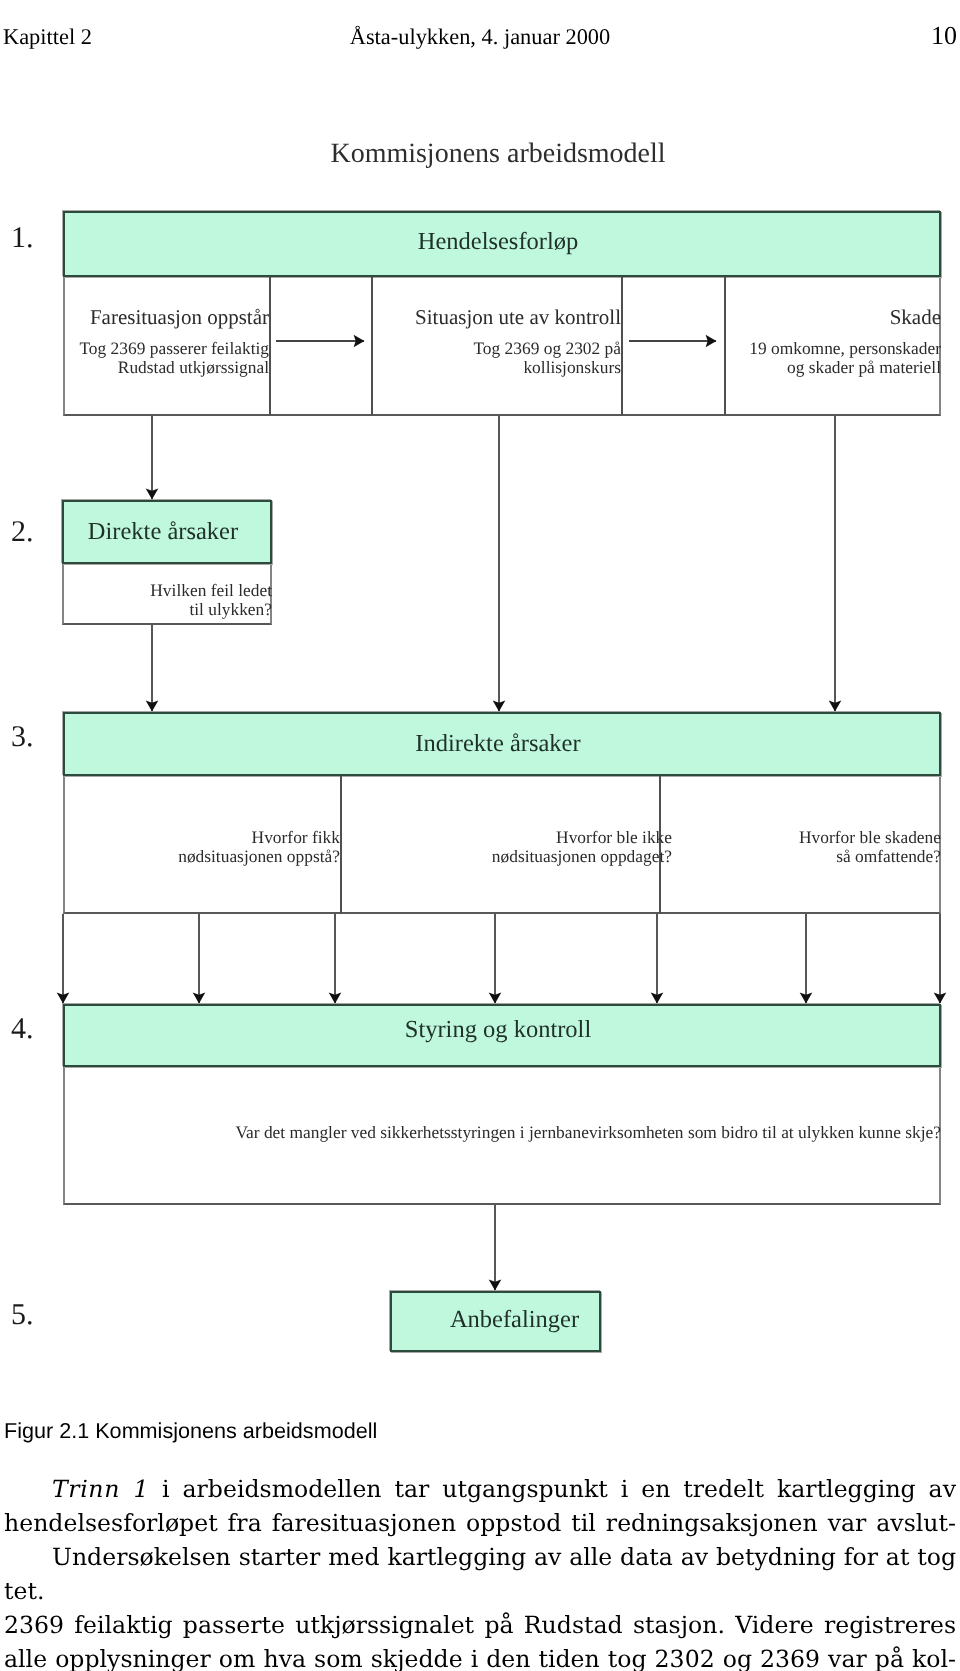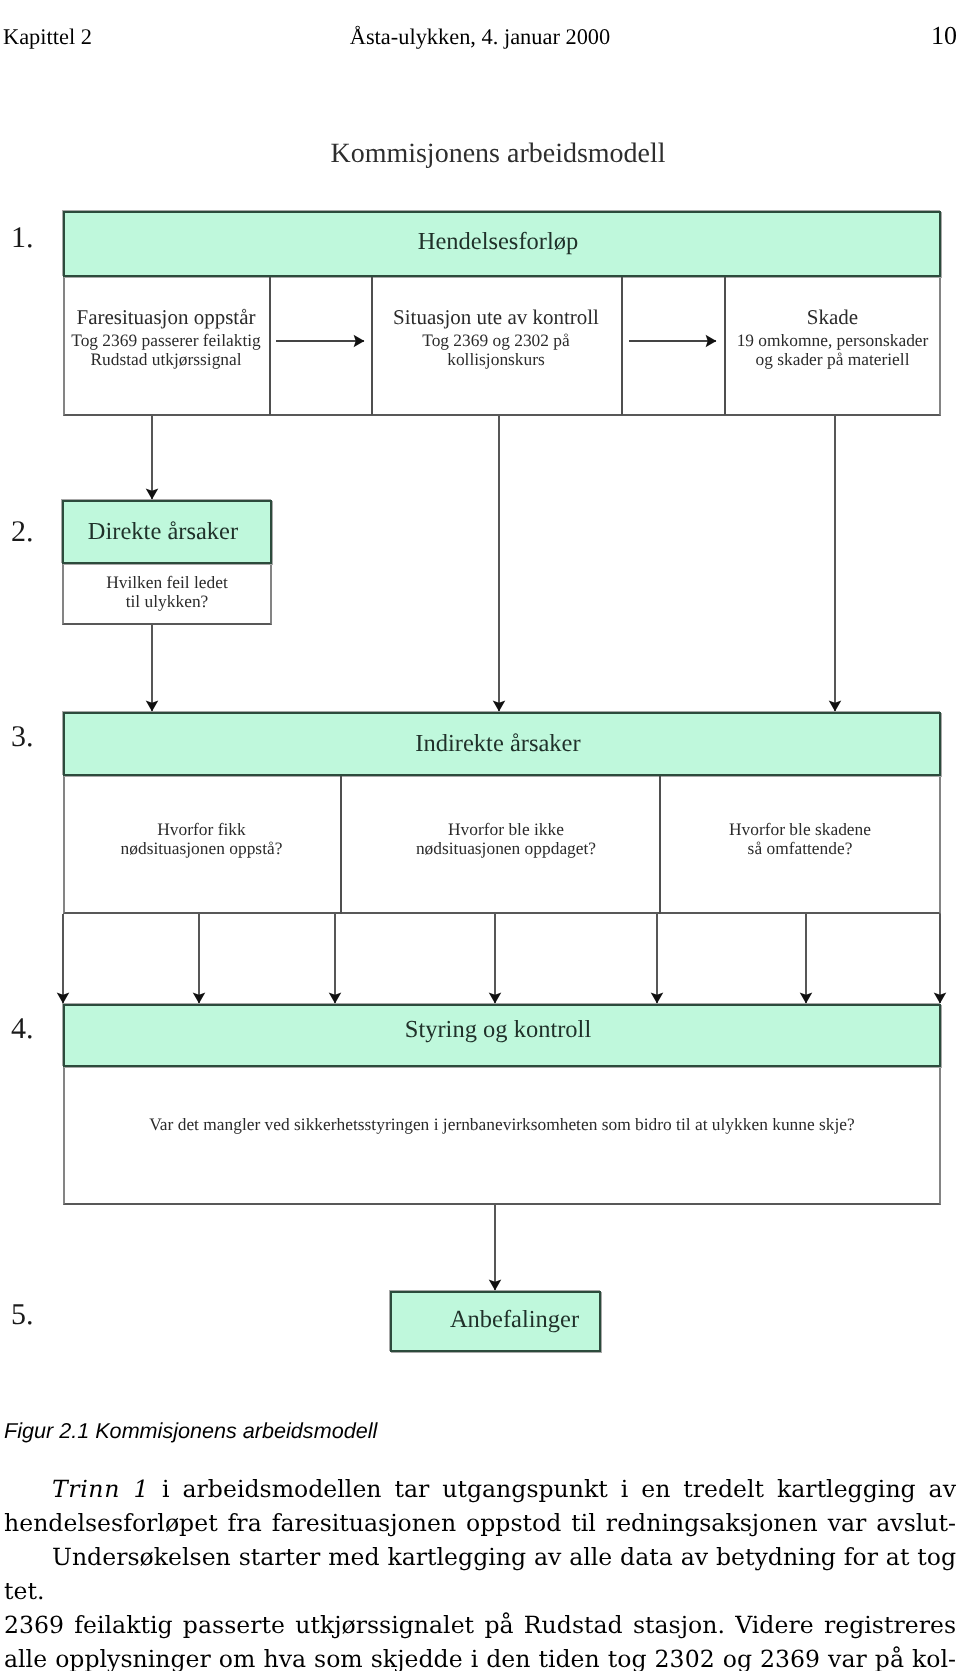--- a/index.html
+++ b/index.html
@@ -22,31 +22,31 @@
   .fig{position:absolute;left:0;top:0;width:960px;height:1400px;}
   .figtitle{position:absolute;left:0;top:138px;width:996px;text-align:center;
             font-size:28px;line-height:32px;color:#2e2e2e;}
 
   .num{position:absolute;font-size:30px;line-height:28px;color:#1a1a1a;}
 
   .bx{position:absolute;box-sizing:border-box;border:2px solid #848484;border-bottom-color:#585858;background:#fff;}
   .green{background:#bff8dc;border-color:#2c4b3c;box-shadow:-1px -1px 0 0 #a8a8a8, 1px 1px 0 0 #a8a8a8;}
   .bandtxt{position:absolute;width:100%;text-align:center;font-size:24.5px;
            line-height:26px;color:#20312a;margin-left:-4px;}
-  .cell{position:absolute;box-sizing:border-box;text-align:center;color:#2b2b2b;white-space:pre-line;}
+  .cell{position:absolute;box-sizing:border-box;text-align:right;color:#2b2b2b;white-space:pre-line;}
   .cellhead{font-size:21px;line-height:22px;margin-bottom:-15px;}
-  .cellsub{font-size:17.4px;line-height:19.2px;}
+  .cellsub{font-size:17.4px;line-height:19.2px;margin-top:8px;}
 
   .vline{position:absolute;background:#4f4f4f;width:1.8px;}
 
   svg.arrows{position:absolute;left:0;top:0;width:960px;height:1400px;overflow:visible;}
 
   
   .caption{position:absolute;left:4px;top:1417px;width:952px;
-           font-family:"Liberation Sans",sans-serif;font-style:italic;
+           font-family:"Liberation Sans",sans-serif;
            font-weight:normal;font-size:21.6px;line-height:28px;}
   .body{position:absolute;left:4px;top:1472px;width:952px;font-family:"DejaVu Serif",serif;font-size:23.6px;
         line-height:34px;text-align:justify;}
   .body .ln{margin:0;height:34px;}
   .body .just{text-align:justify;}
   .body .just::after{content:"";display:inline-block;width:100%;height:0;}
   .body .ind{text-indent:48px;}
   .ital{font-style:italic;letter-spacing:0.6px;}
 </style>
 </head>

